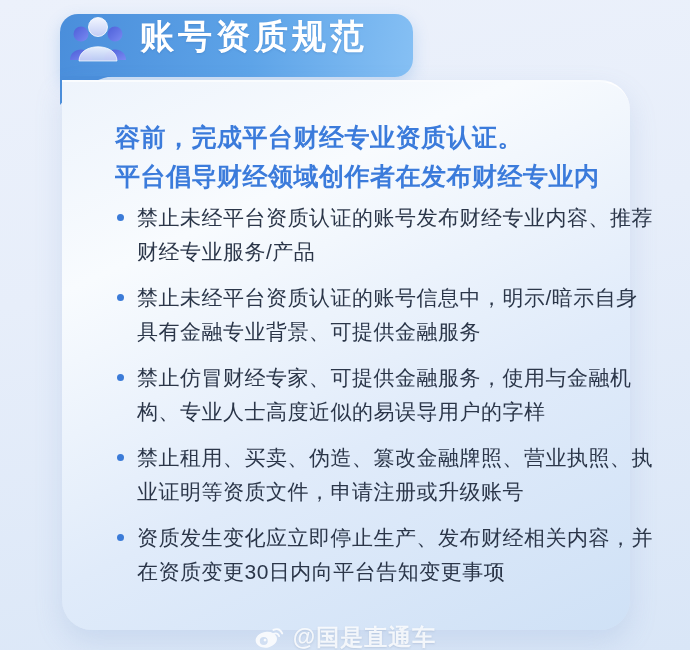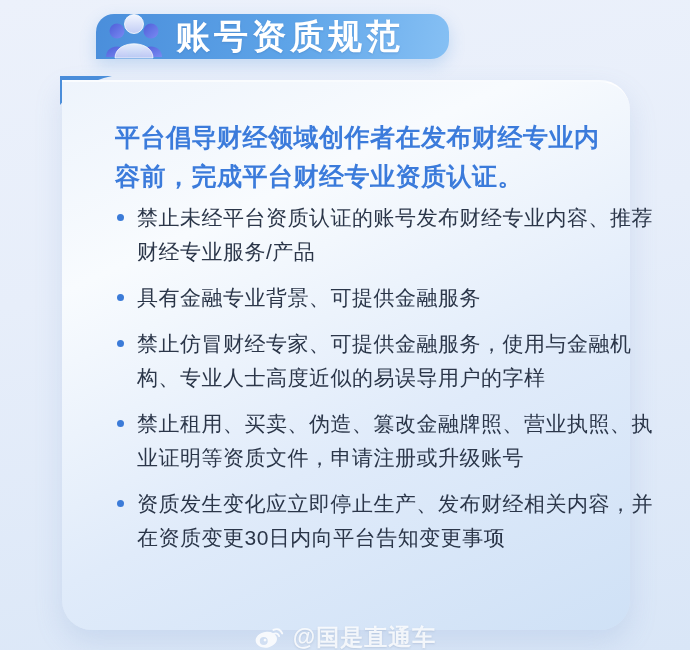--- a/index.html
+++ b/index.html
@@ -4,26 +4,25 @@
 <style>
   html,body{margin:0;padding:0;}
   body{
     width:690px;height:650px;position:relative;overflow:hidden;
     font-family:"Liberation Sans","DejaVu Sans",sans-serif;
     background:linear-gradient(170deg,#ecf1fb 0%,#e7eefa 40%,#d9e6f7 100%);
   }
 
   
   .badge{
-    position:absolute;left:60px;top:14px;width:353px;height:45px;
+    position:absolute;left:60px;top:14px;width:353px;height:63px;
     border-radius:18px 18px 18px 0;
     background:linear-gradient(100deg,#4a8edb 0%,#5ea4e8 55%,#86c0f4 100%);
-    display:flex;align-items:center;
+    display:flex;align-items:flex-start;
     box-shadow:0 6px 16px rgba(74,142,219,.25);
-    margin-left:36px;
   }
   .badge-tail{position:absolute;left:60px;top:76px;line-height:0;}
   .badge-icon{margin-left:10px;flex:none;line-height:0;}
   .badge-title{
     color:#ffffff;font-size:34px;font-weight:bold;letter-spacing:4px;
     margin-left:14px;white-space:nowrap;
     text-shadow:0 1px 2px rgba(40,90,160,.25);
   }
 
   
@@ -85,37 +84,38 @@
 </div>
 
 <span class="badge-tail">
   <svg width="52" height="29" viewBox="0 0 52 29">
     <path d="M0,0 L52,0 C30,5 10,15 0,29 Z" fill="#4a8edb"></path>
   </svg>
 </span>
 
 <div class="card">
   <div class="intro">
+    <div class="intro-line">容前，完成平台财经专业资质认证。</div>
     <div class="intro-line">平台倡导财经领域创作者在发布财经专业内</div>
-    <div class="intro-line">容前，完成平台财经专业资质认证。</div>
   </div>
 
   <div class="rules">
 
     <div class="rule">
       <span class="rule-dot"></span>
       <div class="rule-text">
         <div class="rule-line">禁止未经平台资质认证的账号发布财经专业内容、推荐</div>
         <div class="rule-line">财经专业服务/产品</div>
       </div>
     </div>
 
     <div class="rule">
       <span class="rule-dot"></span>
       <div class="rule-text">
+        <div class="rule-line">禁止未经平台资质认证的账号信息中，明示/暗示自身</div>
         <div class="rule-line">具有金融专业背景、可提供金融服务</div>
       </div>
     </div>
 
     <div class="rule">
       <span class="rule-dot"></span>
       <div class="rule-text">
         <div class="rule-line">禁止仿冒财经专家、可提供金融服务，使用与金融机</div>
         <div class="rule-line">构、专业人士高度近似的易误导用户的字样</div>
       </div>

